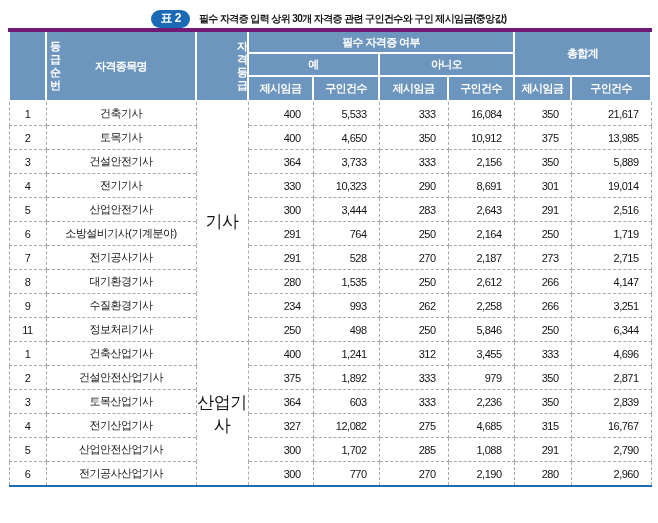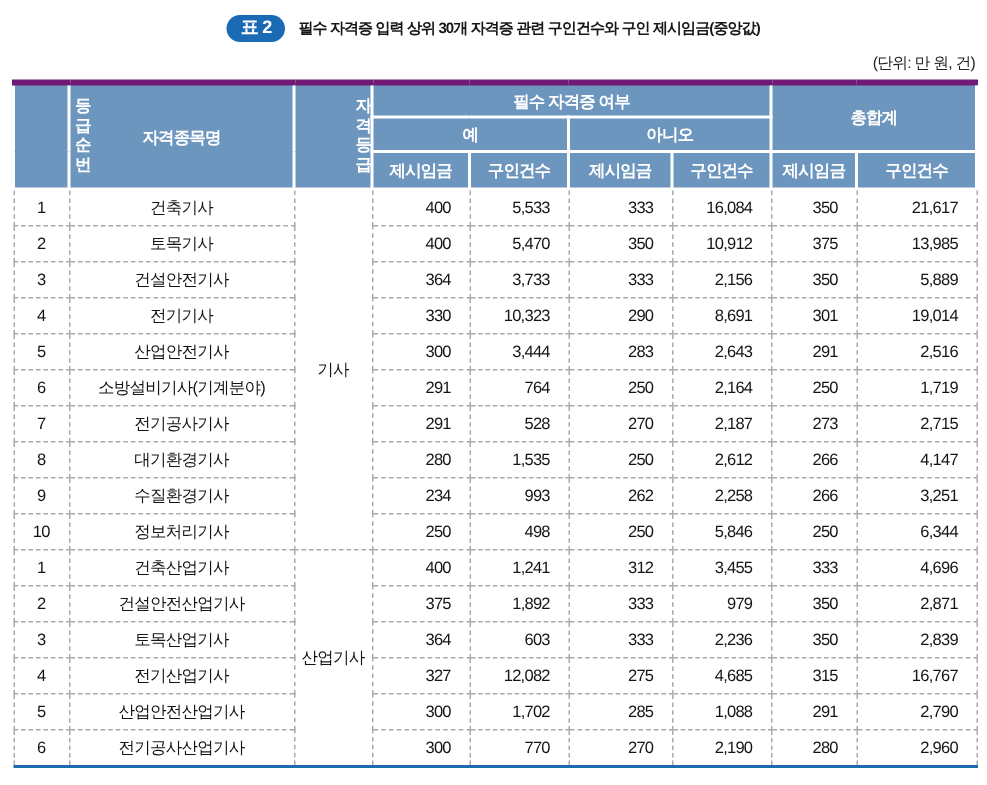--- a/index.html
+++ b/index.html
@@ -63,33 +63,32 @@
   tbody td {
     background: #ffffff;
     border: 1px dashed #a9a9a9;
     font-size: 11px; color: #141414;
     letter-spacing: -0.5px;
     height: 23px; padding: 0;
     vertical-align: middle;
   }
   tbody td.ctr { text-align: center; }
   tbody td.num { text-align: right; padding-right: 12px; }
-  tbody td.grade { text-align: center; font-size: 11px; }
+  tbody td.grade { text-align: center; font-size: 17px; }
 </style>
 </head>
 <body>
 
 <div class="page">
 
   <div class="title-row">
     <span class="badge">표 2</span>
     <span class="title-text">필수 자격증 입력 상위 30개 자격증 관련 구인건수와 구인 제시임금(중앙값)</span>
   </div>
 
-  <div class="unit-note">(단위: 만 원, 건)</div>
 
   <table class="report">
     <colgroup>
       <col class="c-rank">
         <col class="c-name">
         <col class="c-grade">
       <col class="c-yw">
         <col class="c-yc">
         <col class="c-nw">
         <col class="c-nc">
@@ -133,21 +132,21 @@
         <td class="num">5,533</td>
         <td class="num">333</td>
         <td class="num">16,084</td>
         <td class="num">350</td>
         <td class="num">21,617</td>
       </tr>
       <tr>
         <td class="ctr">2</td>
         <td class="ctr">토목기사</td>
         <td class="num">400</td>
-        <td class="num">5,470</td>
+        <td class="num">4,650</td>
         <td class="num">350</td>
         <td class="num">10,912</td>
         <td class="num">375</td>
         <td class="num">13,985</td>
       </tr>
       <tr>
         <td class="ctr">3</td>
         <td class="ctr">건설안전기사</td>
         <td class="num">364</td>
         <td class="num">3,733</td>
@@ -210,21 +209,21 @@
         <td class="ctr">9</td>
         <td class="ctr">수질환경기사</td>
         <td class="num">234</td>
         <td class="num">993</td>
         <td class="num">262</td>
         <td class="num">2,258</td>
         <td class="num">266</td>
         <td class="num">3,251</td>
       </tr>
       <tr>
-        <td class="ctr">10</td>
+        <td class="ctr">11</td>
         <td class="ctr">정보처리기사</td>
         <td class="num">250</td>
         <td class="num">498</td>
         <td class="num">250</td>
         <td class="num">5,846</td>
         <td class="num">250</td>
         <td class="num">6,344</td>
       </tr>
 
       <tr>

